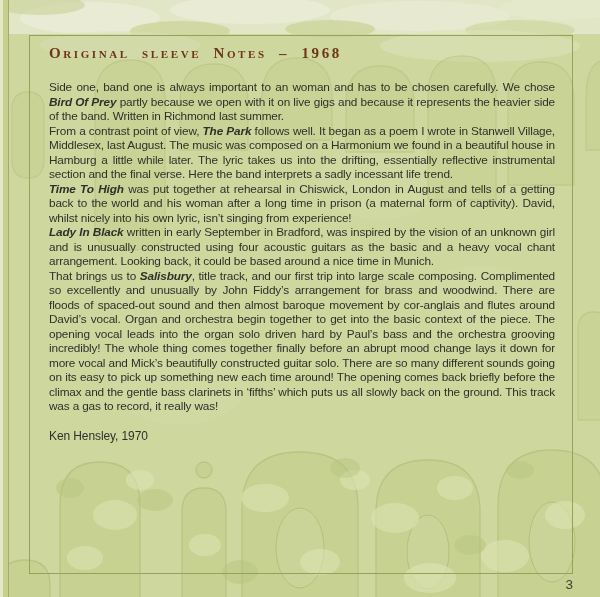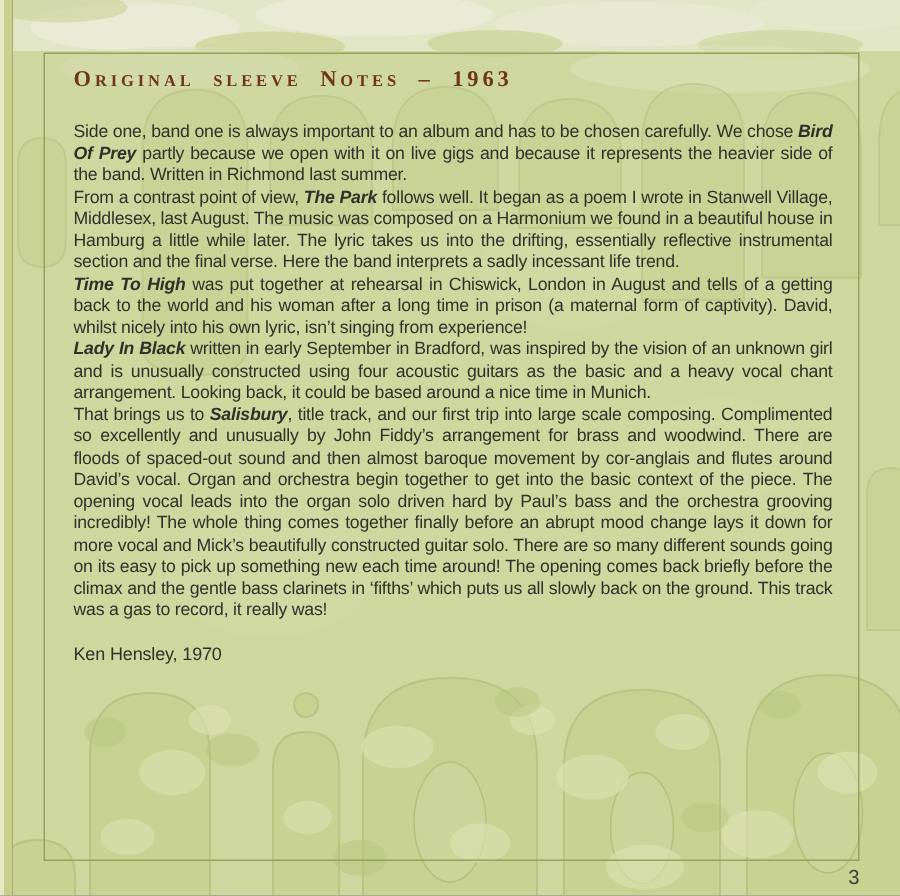--- a/index.html
+++ b/index.html
@@ -117,24 +117,24 @@
       <ellipse cx="520" cy="470" rx="14" ry="9"></ellipse>
       <ellipse cx="70" cy="488" rx="14" ry="10"></ellipse>
       <ellipse cx="240" cy="572" rx="18" ry="12"></ellipse>
       <ellipse cx="470" cy="545" rx="16" ry="10"></ellipse>
     </g>
   </svg>
 
   <div class="spine"></div>
 
   <div class="frame">
-    <h1 class="title">Original sleeve Notes – 1963</h1>
+    <h1 class="title">Original sleeve Notes – 1968</h1>
 
     <div class="body-text">
-      <p class="para"><span>Side one, band one is always important to an album and has to be chosen carefully. We chose </span><span class="track">Bird Of Prey</span><span> partly because we open with it on live gigs and because it represents the heavier side of the band. Written in Richmond last summer.</span></p>
+      <p class="para"><span>Side one, band one is always important to an woman and has to be chosen carefully. We chose </span><span class="track">Bird Of Prey</span><span> partly because we open with it on live gigs and because it represents the heavier side of the band. Written in Richmond last summer.</span></p>
       <p class="para"><span>From a contrast point of view, </span><span class="track">The Park</span><span> follows well. It began as a poem I wrote in Stanwell Village, Middlesex, last August. The music was composed on a Harmonium we found in a beautiful house in Hamburg a little while later. The lyric takes us into the drifting, essentially reflective instrumental section and the final verse. Here the band interprets a sadly incessant life trend.</span></p>
       <p class="para"><span class="track">Time To High</span><span> was put together at rehearsal in Chiswick, London in August and tells of a getting back to the world and his woman after a long time in prison (a maternal form of captivity). David, whilst nicely into his own lyric, isn’t singing from experience!</span></p>
       <p class="para"><span class="track">Lady In Black</span><span> written in early September in Bradford, was inspired by the vision of an unknown girl and is unusually constructed using four acoustic guitars as the basic and a heavy vocal chant arrangement. Looking back, it could be based around a nice time in Munich.</span></p>
       <p class="para"><span>That brings us to </span><span class="track">Salisbury</span><span>, title track, and our first trip into large scale composing. Complimented so excellently and unusually by John Fiddy’s arrangement for brass and woodwind. There are floods of spaced-out sound and then almost baroque movement by cor-anglais and flutes around David’s vocal. Organ and orchestra begin together to get into the basic context of the piece. The opening vocal leads into the organ solo driven hard by Paul’s bass and the orchestra grooving incredibly! The whole thing comes together finally before an abrupt mood change lays it down for more vocal and Mick’s beautifully constructed guitar solo. There are so many different sounds going on its easy to pick up something new each time around! The opening comes back briefly before the climax and the gentle bass clarinets in ‘fifths’ which puts us all slowly back on the ground. This track was a gas to record, it really was!</span></p>
     </div>
 
     <p class="signature">Ken Hensley, 1970</p>
   </div>
 
   <div class="pagenum">3</div>

